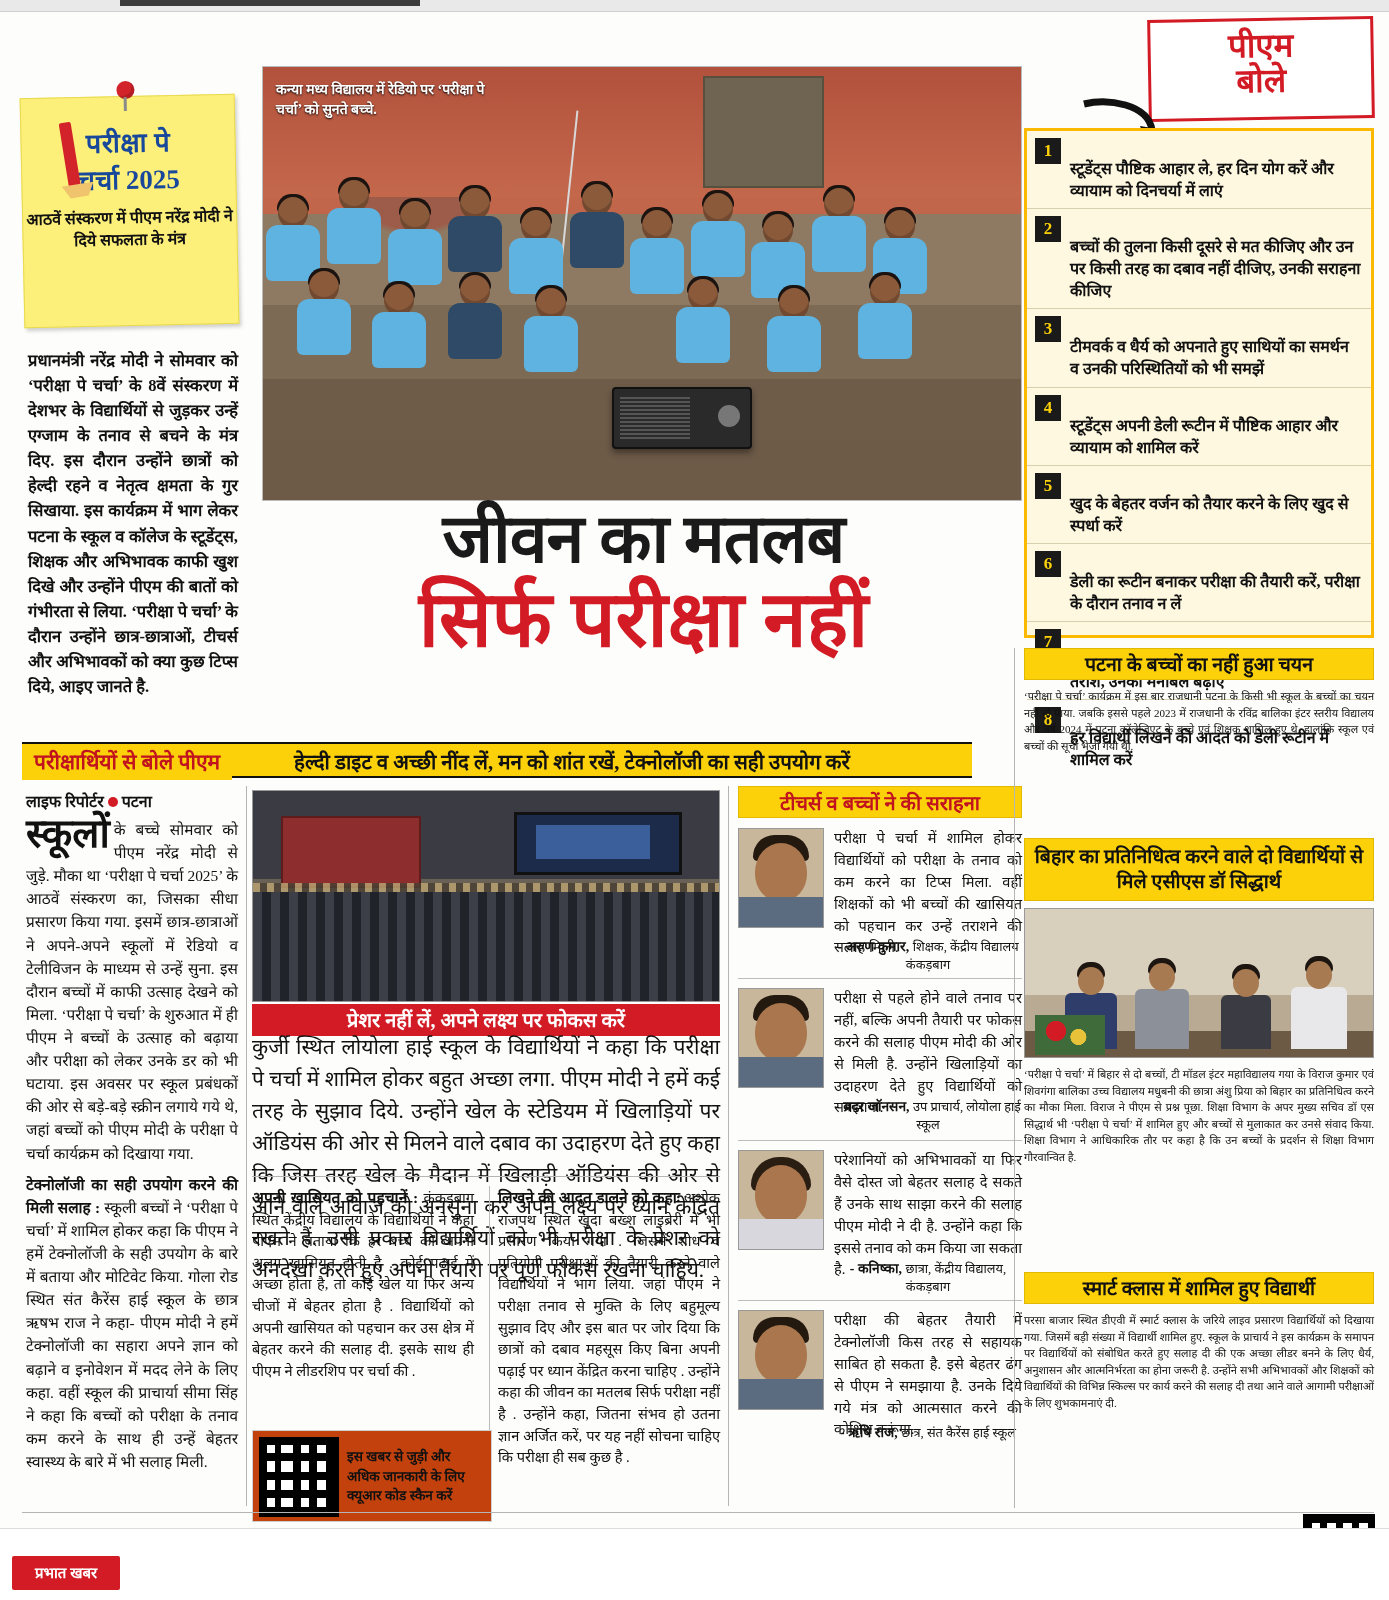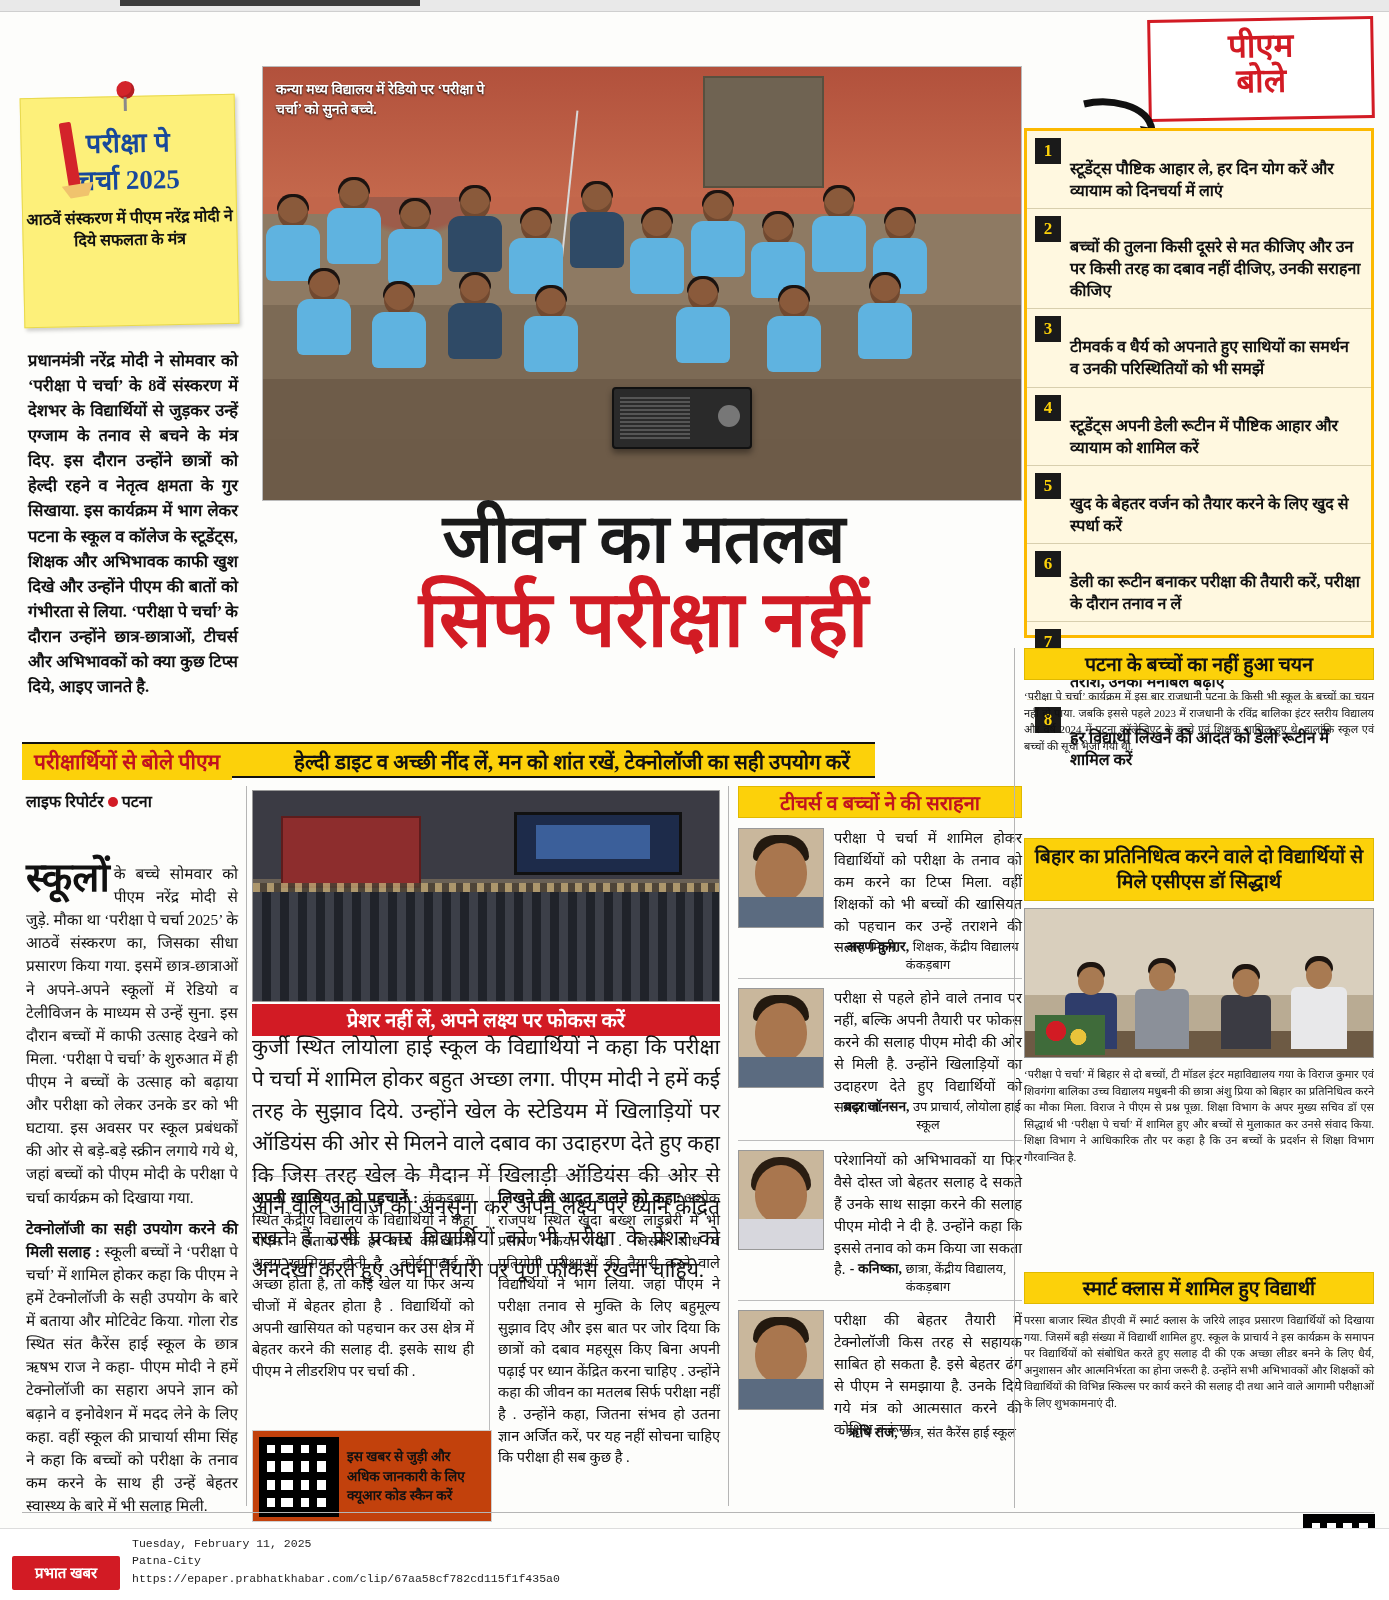--- a/index.html
+++ b/index.html
@@ -60,28 +60,28 @@
   .radio .dial { position:absolute; right:10px; top:16px; width:22px; height:22px; border-radius:50%; background:#777;}
   .antenna { position:absolute; left:40%; top:10%; width:2px; height:200px; background:#d8d8d8; transform:rotate(6deg);}
   .floor { position:absolute; left:0; bottom:0; width:100%; height:14%; background:#6d5b48;}
 
   
   .headline { position:absolute; left:265px; top:505px; width:757px; text-align:center;}
   .hl1 { font-size:68px; font-weight:bold; color:#1a1a1a; line-height:1.0; letter-spacing:-1px;}
   .hl2 { font-size:78px; font-weight:bold; color:#d21b24; line-height:1.05; margin-top:6px;}
 
   
-  .ystrip { position:absolute; left:22px; top:742px; width:853px; height:36px; background:#fcd10a; border-top:2px solid #111; border-bottom:2px solid #111;}
+  .ystrip { position:absolute; left:22px; top:742px; width:950px; height:36px; background:#fcd10a; border-top:2px solid #111; border-bottom:2px solid #111;}
   .ystrip .tag { position:absolute; left:0; top:0; height:36px; padding:0 12px; background:#fcd10a; color:#c1121f; font-size:21px; font-weight:bold; line-height:36px;}
   .ystrip .txt { position:absolute; left:272px; top:0; height:36px; line-height:36px; font-size:20.5px; font-weight:bold; color:#111;}
 
   
   .byline { position:absolute; left:26px; top:790px; width:215px; font-size:16px; font-weight:bold; color:#111;}
   .byline .dot { display:inline-block; width:10px; height:10px; background:#d21b24; border-radius:50%; margin:0 4px;}
-  .col1 { position:absolute; left:26px; top:818px; width:212px; font-size:15.4px; line-height:1.5; text-align:justify;margin-top:44px;}
+  .col1 { position:absolute; left:26px; top:818px; width:212px; font-size:15.4px; line-height:1.5; text-align:justify;}
   .col1 .drop { float:left; font-size:40px; line-height:32px; font-weight:bold; padding-right:4px; color:#111;}
   .col1 .sub { font-weight:bold; }
 
   
   .photo2 { position:absolute; left:252px; top:790px; width:468px; height:212px; overflow:hidden; border:1px solid #999;}
   .p2bg { position:absolute; inset:0; background:linear-gradient(#3b3b44 0 42%, #6a6156 42% 60%, #4a4a52 60% 100%);}
   .p2screen { position:absolute; left:56%; top:10%; width:36%; height:30%; background:#1d2b4a; border:3px solid #111;}
   .p2screen:after { content:""; position:absolute; left:12%; top:18%; width:70%; height:60%; background:#3b5f9a;}
   .p2stage { position:absolute; left:6%; top:12%; width:30%; height:34%; background:#8d2d2d; border:2px solid #5e1c1c;}
   .p2chairs { position:absolute; left:0; bottom:0; width:100%; height:52%;
@@ -473,20 +473,15 @@
 
   <div class="qrsmall"></div>
 
   <div class="divider-v" style="left:246px; top:786px; height:720px;"></div>
   <div class="divider-v" style="left:728px; top:786px; height:720px;"></div>
   <div class="divider-v" style="left:1014px; top:648px; height:860px;"></div>
   <div class="divider-h" style="left:22px; top:1512px; width:1352px;"></div>
 
   <div class="footer">
     <div class="flogo">प्रभात खबर</div>
-    <div class="fmeta">
-      <div>Tuesday, February 11, 2025</div>
-      <div>Patna-City</div>
-      <div>https://epaper.prabhatkhabar.com/clip/67aa58cf782cd115f1f435a0</div>
-    </div>
   </div>
 
 </div>
 
 </body></html>

